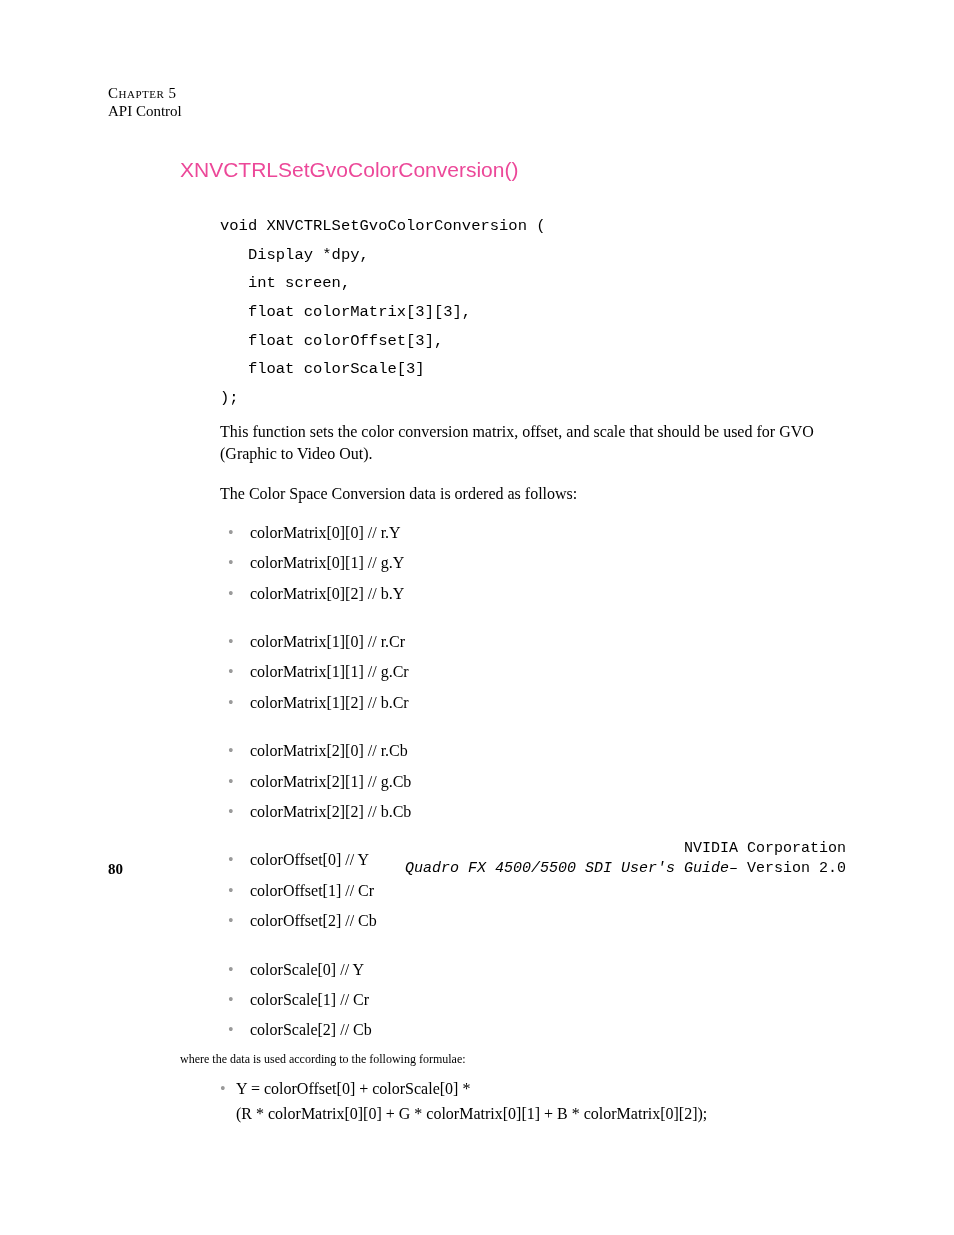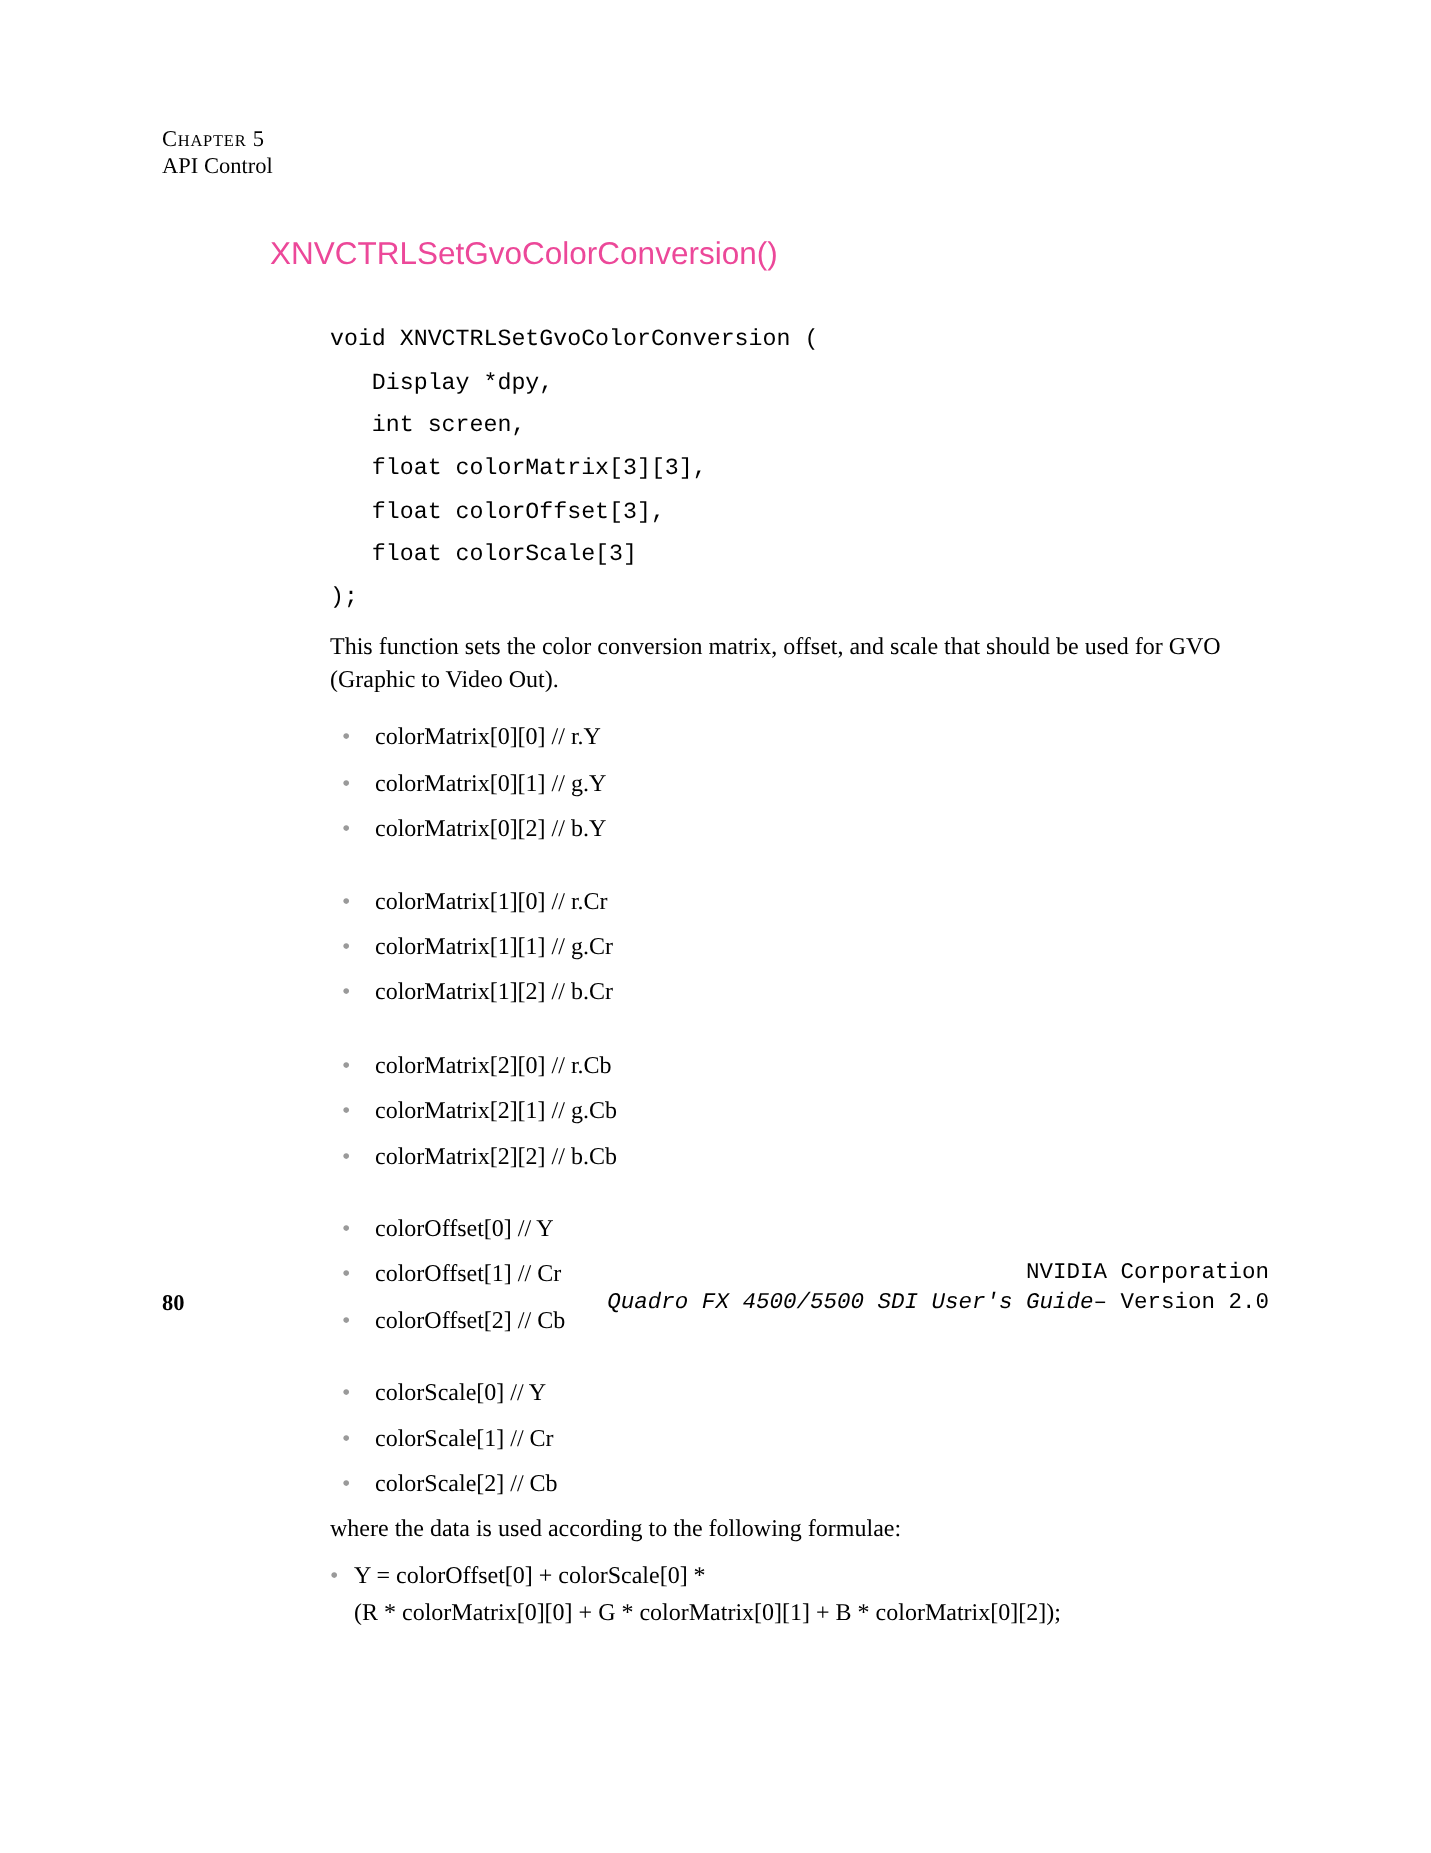--- a/index.html
+++ b/index.html
@@ -72,22 +72,21 @@
   ul.bullets > li::before {
     content: "•";
     position: absolute;
     left: 8px;
     top: 0;
     color: #9a9a9a;
     font-size: 16px;
   }
   .group-gap { height: 18px; }
   .where {
-    font-size: 16px;
-    margin-left: 40px;
+    font-size: 12px;
     margin-top: 2px;
     margin-bottom: 10px;
   }
   .formula-item {
     position: relative;
     margin-left: 40px;
     padding-left: 16px;
     font-size: 16px;
     line-height: 1.55;
   }
@@ -138,20 +137,21 @@
     <div class="code-block">void XNVCTRLSetGvoColorConversion (
    Display *dpy,
    int screen,
    float colorMatrix[3][3],
    float colorOffset[3],
    float colorScale[3]
 );</div>
 
     <div class="prose">This function sets the color conversion matrix, offset, and scale that should be used for GVO (Graphic to Video Out).</div>
 
+    <div class="prose">The Color Space Conversion data is ordered as follows:</div>
 
     <ul class="bullets">
       <li>colorMatrix[0][0] // r.Y</li>
       <li>colorMatrix[0][1] // g.Y</li>
       <li>colorMatrix[0][2] // b.Y</li>
     </ul>
     <div class="group-gap"></div>
 
     <ul class="bullets">
       <li>colorMatrix[1][0] // r.Cr</li>

